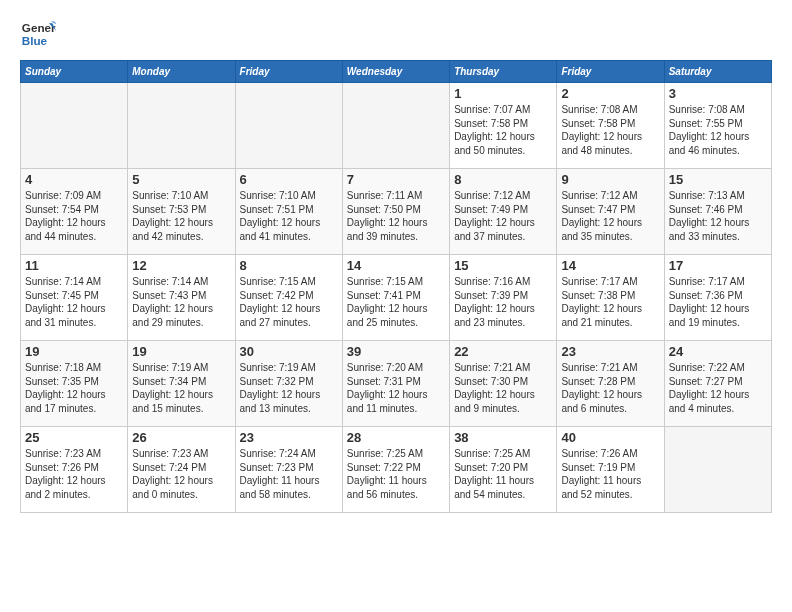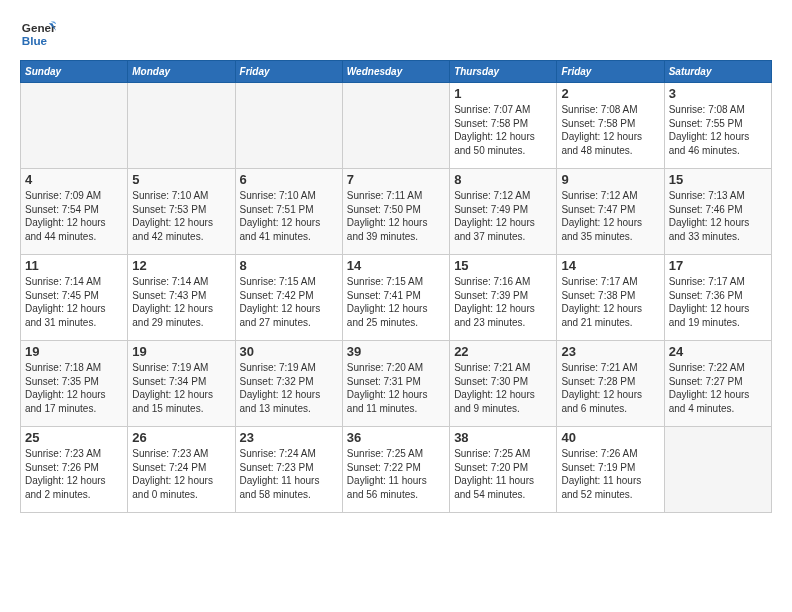--- a/index.html
+++ b/index.html
@@ -235,21 +235,21 @@
           </td>
           <td>
             <span class="day-num">26</span>
             <div class="day-info">Sunrise: 7:23 AM<br>Sunset: 7:24 PM<br>Daylight: 12 hours and 0 minutes.</div>
           </td>
           <td>
             <span class="day-num">23</span>
             <div class="day-info">Sunrise: 7:24 AM<br>Sunset: 7:23 PM<br>Daylight: 11 hours and 58 minutes.</div>
           </td>
           <td>
-            <span class="day-num">36</span>
+            <span class="day-num">28</span>
             <div class="day-info">Sunrise: 7:25 AM<br>Sunset: 7:22 PM<br>Daylight: 11 hours and 56 minutes.</div>
           </td>
           <td>
             <span class="day-num">38</span>
             <div class="day-info">Sunrise: 7:25 AM<br>Sunset: 7:20 PM<br>Daylight: 11 hours and 54 minutes.</div>
           </td>
           <td>
             <span class="day-num">40</span>
             <div class="day-info">Sunrise: 7:26 AM<br>Sunset: 7:19 PM<br>Daylight: 11 hours and 52 minutes.</div>
           </td>

